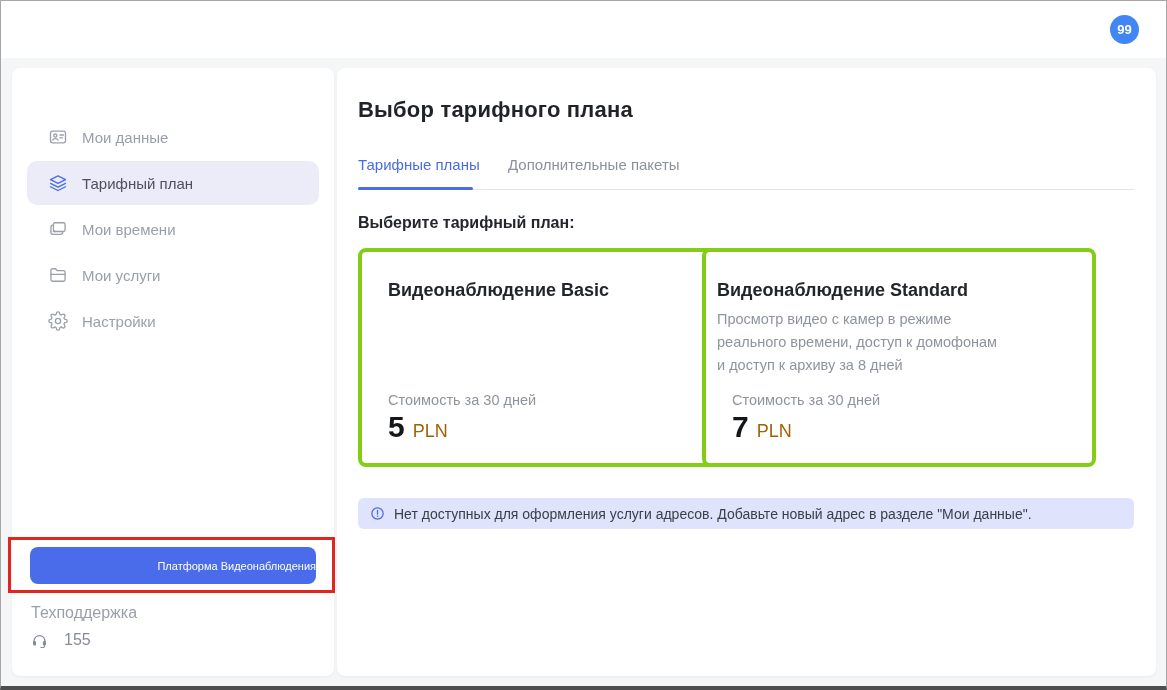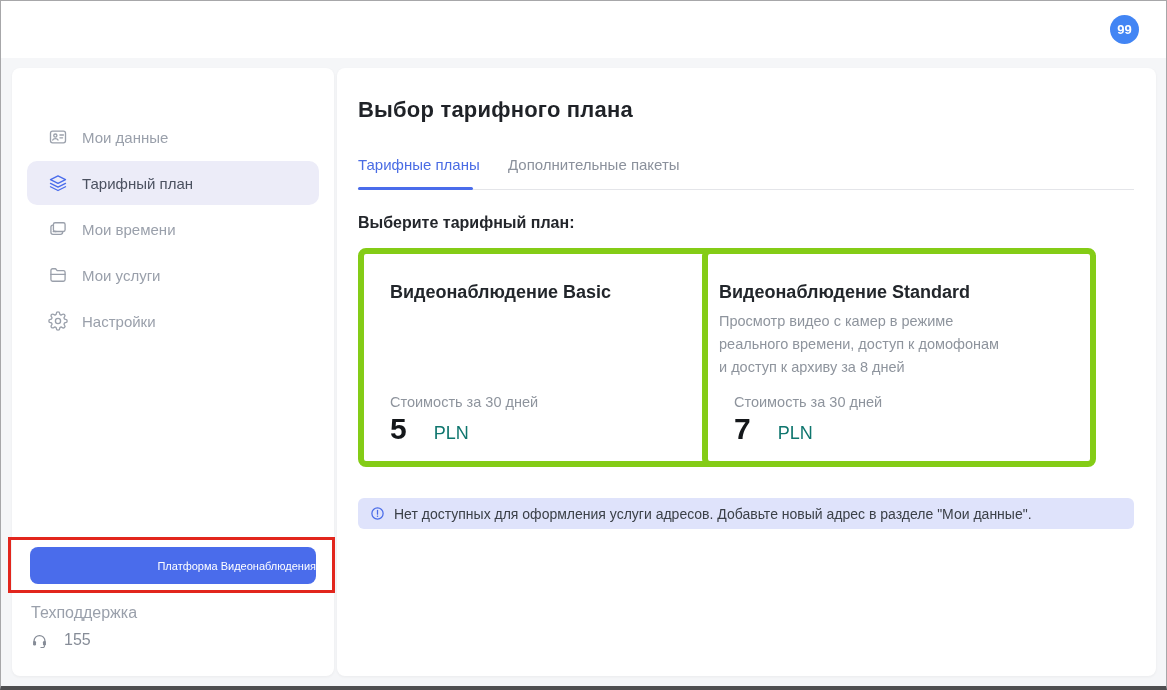--- a/index.html
+++ b/index.html
@@ -61,31 +61,31 @@
   .tab { position:absolute; top:0; font-size:15px; cursor:pointer; white-space:nowrap; }
   .tab-1 { left:21px; color:#4a6ce4; }
   .tab-2 { left:171px; color:#8b919c; }
   .tabs-line { position:absolute; left:21px; top:33px; width:776px; height:1px; background:#e4e5e9; }
   .tab-underline { position:absolute; left:21px; top:31px; width:115px; height:3px; background:#4a6ceb; border-radius:2px; }
 
   .section-heading { position:absolute; left:21px; top:146px; font-size:16px; font-weight:bold; color:#23262b; }
 
   .plan-card {
     position:absolute; top:180px; height:219px; width:394px;
-    border:6px solid #84cc16; border-radius:8px; background:#fff;
+    border:4px solid #84cc16; border-radius:8px; background:#fff;
     padding:28px 26px; cursor:pointer;
   }
   .plan-1 { left:21px; }
   .plan-2 { left:365px;padding-left:11px; }
   .plan-name { font-size:18px; font-weight:bold; color:#22262b; }
   .plan-desc { margin-top:7px; font-size:14.5px; line-height:23px; color:#8e949d; max-width:290px; }
   .plan-price-label { position:absolute; left:26px; top:140px; font-size:14.5px; color:#8e949d; }
   .plan-price-row { position:absolute; left:26px; top:158px; display:flex; align-items:baseline; gap:8px; }
   .plan-price { font-size:30px; font-weight:bold; color:#14171a; }
-  .plan-currency { font-size:18px; color:#0f766e;margin-left:19px; }
+  .plan-currency { font-size:18px; color:#a16207; }
 
   .notice {
     position:absolute; left:21px; top:430px; width:776px; height:31px;
     background:#dfe3fb; border-radius:6px;
     display:flex; align-items:center; padding:8px 12px; gap:9px;
   }
   .notice svg { width:15px; height:15px; flex:0 0 15px; }
   .notice-text { font-size:14px; color:#3b4048; }
 </style>
 </head>

